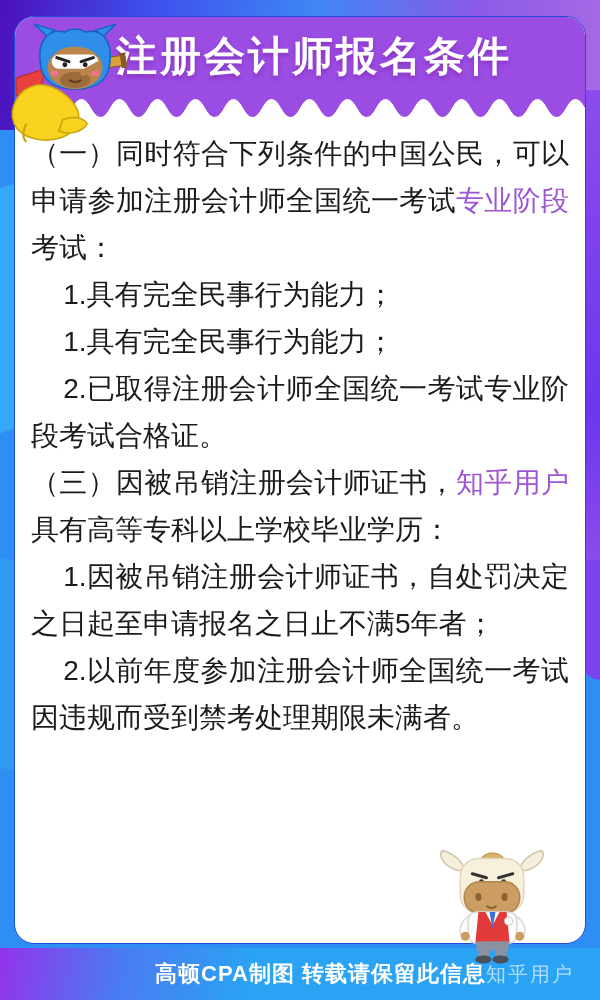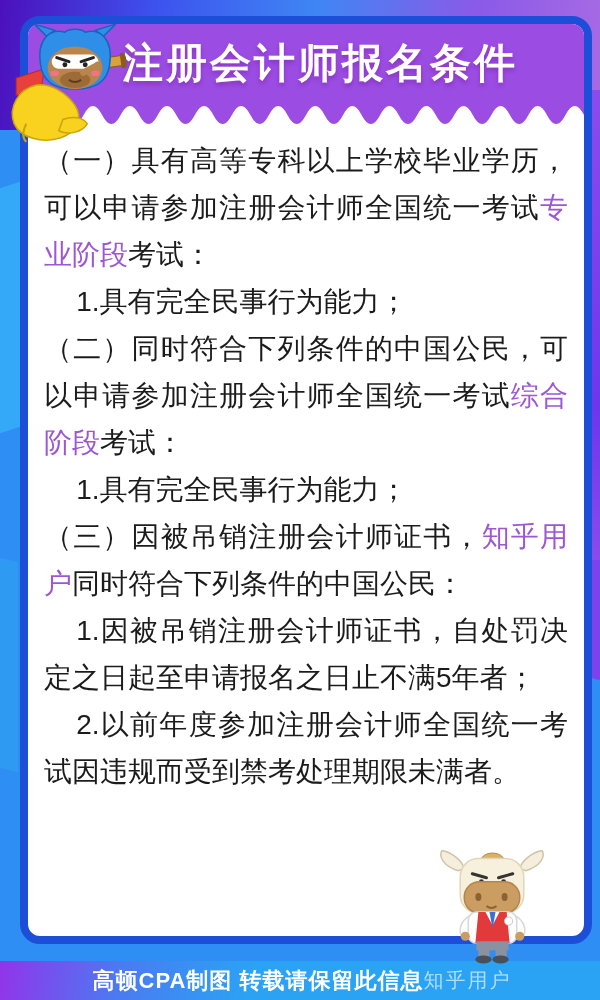--- a/index.html
+++ b/index.html
@@ -25,32 +25,32 @@
   .bg-left-patch2 {
     position:absolute; left:0; top:560px; width:18px; height:210px;
     background:#2f9af2; transform:skewY(14deg);
   }
   .bg-right-lobe {
     position:absolute; right:0; top:560px; width:26px; height:120px;
     background:#7c42ee; border-bottom-left-radius:60px 90px;
   }
   
   .footer {
-    position:absolute; left:0; bottom:0; width:600px; height:39px;
+    position:absolute; left:0; bottom:0; width:600px; height:52px;
     background:linear-gradient(100deg,#9333ea 0%,#4b7af2 20%,#2aa3f4 42%,#2aa3f4 100%);
-    display:flex; align-items:center; justify-content:center;
+    display:flex; align-items:center; justify-content:flex-end;
     padding:0 26px 0 30px; z-index:3;margin-top:29px;
   }
   .footer-credit { color:#ffffff; font-weight:bold; font-size:22px; letter-spacing:1px; }
   .footer-watermark { color:rgba(235,245,255,.7); font-size:20px; letter-spacing:2px; }
   
   .card {
-    position:absolute; left:20px; top:16px; width:572px; height:928px;
+    position:absolute; left:14px; top:16px; width:572px; height:928px;
     background:#ffffff;
-    border:8px solid #1d4ed8;
+    border:1px solid #1d4ed8;
     border-radius:20px;
     overflow:hidden; z-index:2;
   }
   .card-header {
     height:78px; background:#9b4ce2;
     display:flex; align-items:center; justify-content:center;
     padding-left:28px;
   }
   .card-title {
     color:#ffffff; font-size:41px; font-weight:bold; letter-spacing:3px;
@@ -83,27 +83,27 @@
 <div class="card">
   <div class="card-header">
     <div class="card-title">注册会计师报名条件</div>
   </div>
   <svg class="wave" viewBox="0 0 570 30" preserveAspectRatio="none">
     <path fill="#9b4ce2" d="M0,0 H570 V14 Q560.5,-4 551,14 T532,14 T513,14 T494,14 T475,14 T456,14 T437,14 T418,14 T399,14 T380,14 T361,14 T342,14 T323,14 T304,14 T285,14 T266,14 T247,14 T228,14 T209,14 T190,14 T171,14 T152,14 T133,14 T114,14 T95,14 T76,14 T57,14 T38,14 T19,14 T0,14 Z"></path>
   </svg>
 
   <div class="content">
 
-    <p><span>（一）具有高等专科以上学校毕业学历，可以申请参加注册会计师全国统一考试</span><span class="hl">专业阶段</span><span>考试：</span></p>
+    <p><span>（一）同时符合下列条件的中国公民，可以申请参加注册会计师全国统一考试</span><span class="hl">专业阶段</span><span>考试：</span></p>
     <p class="item">1.具有完全民事行为能力；</p>
 
-    <p><span>（二）同时符合下列条件的中国公民，可以申请参加注册会计师全国统一考试</span><span class="hl">综合阶段</span><span>考试：</span></p>
     <p class="item">1.具有完全民事行为能力；</p>
+    <p class="item">2.已取得注册会计师全国统一考试专业阶段考试合格证。</p>
 
-    <p><span>（三）因被吊销注册会计师证书，</span><span class="hl">知乎用户</span><span>同时符合下列条件的中国公民：</span></p>
+    <p><span>（三）因被吊销注册会计师证书，</span><span class="hl">知乎用户</span><span>具有高等专科以上学校毕业学历：</span></p>
     <p class="item">1.因被吊销注册会计师证书，自处罚决定之日起至申请报名之日止不满5年者；</p>
     <p class="item">2.以前年度参加注册会计师全国统一考试因违规而受到禁考处理期限未满者。</p>
 
   </div>
 </div>
 
 <svg class="mascot-left" viewBox="0 0 130 120">
   <path d="M10,55 L38,46 L34,68 L10,72 Z" fill="#e8403c" stroke="#b42c28" stroke-width="1"></path>
   <path d="M30,62 C12,66 2,84 8,100 C14,114 36,120 54,114 C70,108 76,94 68,82 C60,70 44,60 30,62 Z" fill="#f8d21e" stroke="#caa50a" stroke-width="1.5"></path>
   <path d="M56,96 C66,92 76,94 80,100 C76,108 62,112 52,107 Z" fill="#f8d21e" stroke="#caa50a" stroke-width="1.5"></path>

